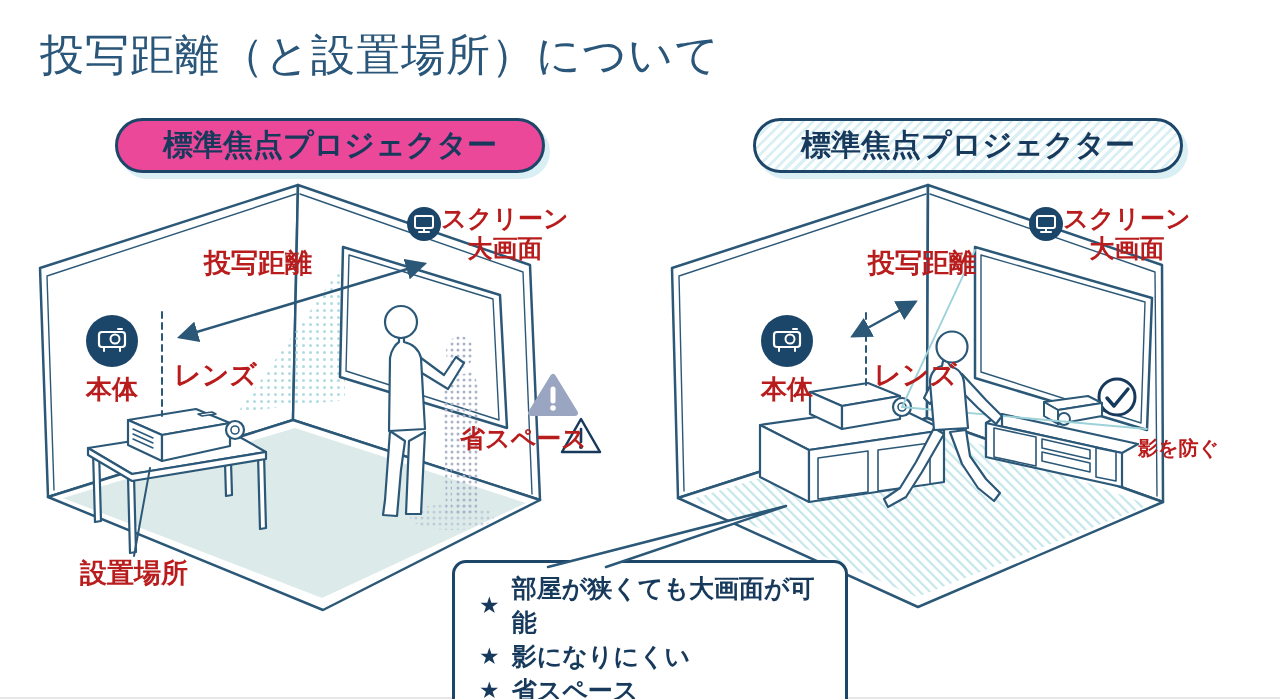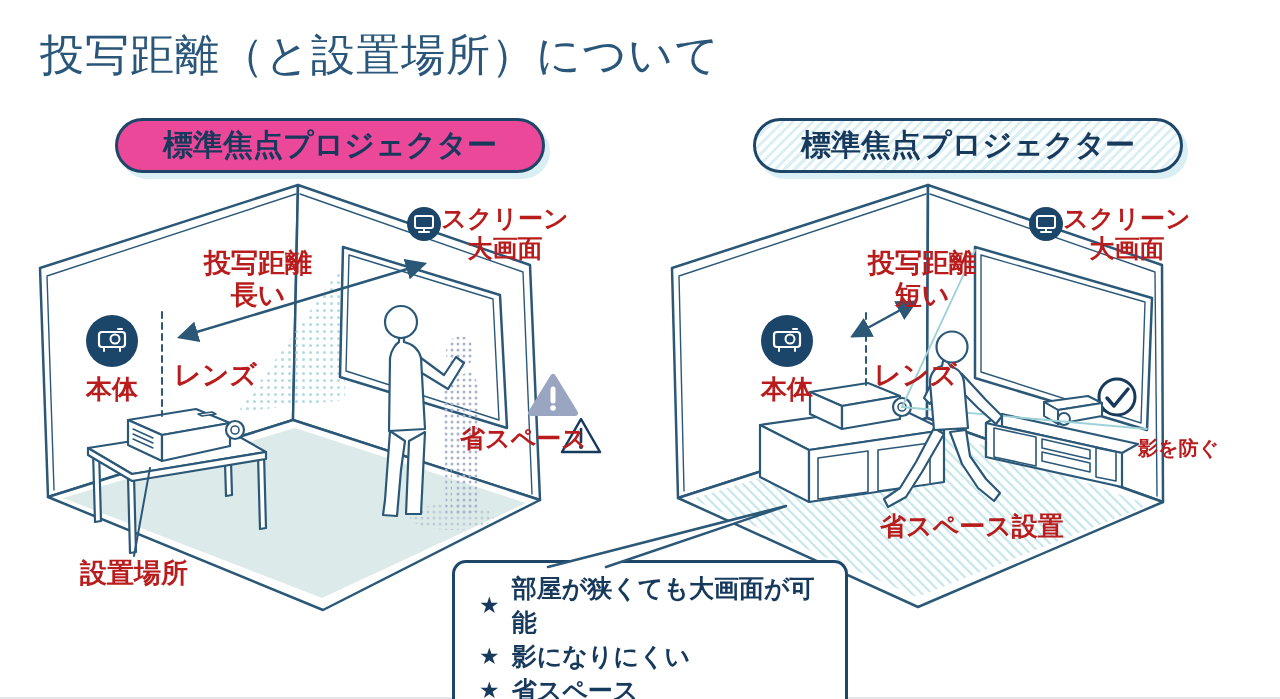--- a/index.html
+++ b/index.html
@@ -231,39 +231,36 @@
 
   <div class="pill solid">標準焦点プロジェクター</div>
   <div class="pill hatch">標準焦点プロジェクター</div>
 
   <div class="label center" style="left:440px;top:204px;width:130px;font-size:25px;">
     <div>スクリーン</div>
     <div>大画面</div>
   </div>
   <div class="label center" style="left:178px;top:248px;width:160px;font-size:27px;">
     <div>投写距離</div>
-    <div>長い</div>
   </div>
   <div class="label" style="left:174px;top:360px;font-size:27px;">レンズ</div>
   <div class="label center" style="left:72px;top:374px;width:80px;font-size:26px;">本体</div>
   <div class="label" style="left:460px;top:424px;font-size:25px;">省スペース</div>
   <div class="label" style="left:46px;top:558px;font-size:27px;padding-left:34px;">設置場所</div>
 
   <div class="label center" style="left:1062px;top:204px;width:130px;font-size:25px;">
     <div>スクリーン</div>
     <div>大画面</div>
   </div>
   <div class="label center" style="left:852px;top:248px;width:140px;font-size:27px;">
     <div>投写距離</div>
-    <div>短い</div>
   </div>
   <div class="label" style="left:874px;top:360px;font-size:27px;">レンズ</div>
   <div class="label center" style="left:747px;top:374px;width:80px;font-size:26px;">本体</div>
   <div class="label" style="left:1138px;top:437px;font-size:20px;">影を防ぐ</div>
-  <div class="label" style="left:880px;top:511px;font-size:26px;">省スペース設置</div>
 
   <div class="callout">
     <div class="row">
       <span class="star">★</span>
       <span>部屋が狭くても大画面が可能</span>
     </div>
     <div class="row">
       <span class="star">★</span>
       <span>影になりにくい</span>
     </div>

